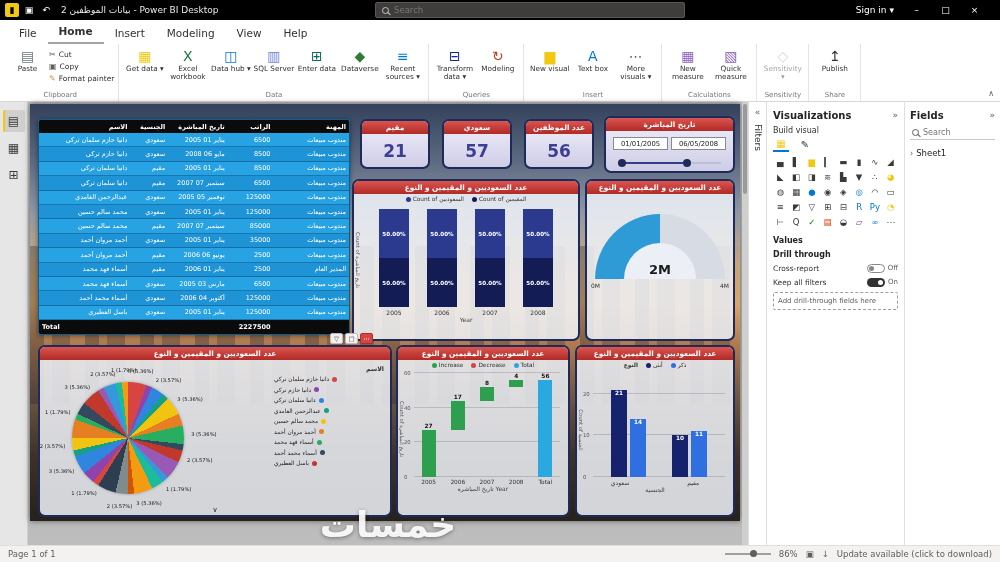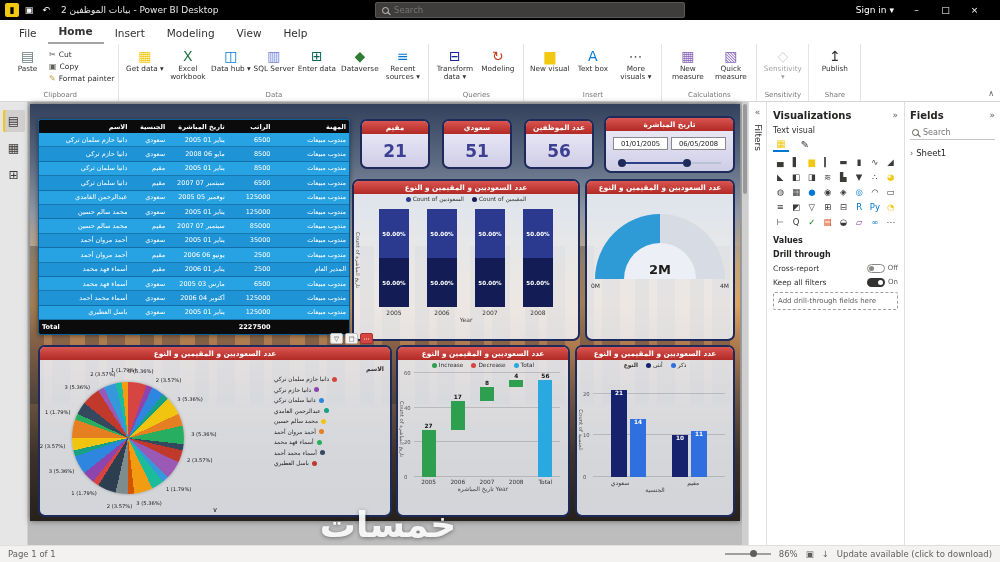--- a/index.html
+++ b/index.html
@@ -455,21 +455,21 @@
               <span class="tc c4"></span>
             </div>
           </div>
 
           <div class="card kpi-body" style="left:330px;top:15px;width:70px;height:50px">
             <div class="card-title">مقيم</div>
             <div class="kpi-value">21</div>
           </div>
           <div class="card kpi-body" style="left:412px;top:15px;width:70px;height:50px">
             <div class="card-title">سعودي</div>
-            <div class="kpi-value">51</div>
+            <div class="kpi-value">57</div>
           </div>
           <div class="card kpi-body" style="left:494px;top:15px;width:70px;height:50px">
             <div class="card-title">عدد الموظفين</div>
             <div class="kpi-value">56</div>
           </div>
 
           <div class="card kpi-body" style="left:574px;top:12px;width:131px;height:57px">
             <div class="card-title">تاريخ المباشرة</div>
             <div class="slicer-dates">
               <span class="date-box">01/01/2005</span>
@@ -726,21 +726,21 @@
     <div class="filters-strip">
       <span class="chev">«</span>
       <span class="filters-vert">Filters</span>
     </div>
 
     <div class="panel viz-panel">
       <div class="panel-header">
         <span>Visualizations</span>
         <span class="chev">»</span>
       </div>
-      <div class="build-label">Text visual</div>
+      <div class="build-label">Build visual</div>
       <div class="build-icons">
         <span class="build-ic sel" style="color:#f2c811">▦</span>
         <span class="build-ic" style="color:#3b3a39">✎</span>
       </div>
       <div class="viz-grid" id="viz-grid">
           <span class="vicon" style="color: rgb(59, 58, 57);">▄</span>
           <span class="vicon" style="color: rgb(59, 58, 57);">▌</span>
           <span class="vicon" style="color: rgb(242, 200, 17);">▆</span>
           <span class="vicon" style="color: rgb(59, 58, 57);">▎</span>
           <span class="vicon" style="color: rgb(59, 58, 57);">▬</span>

